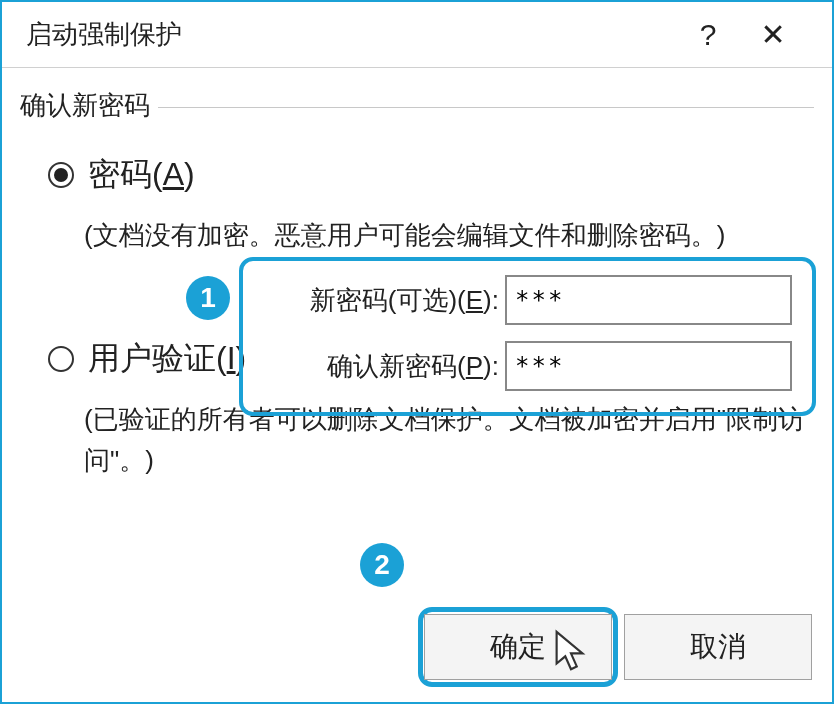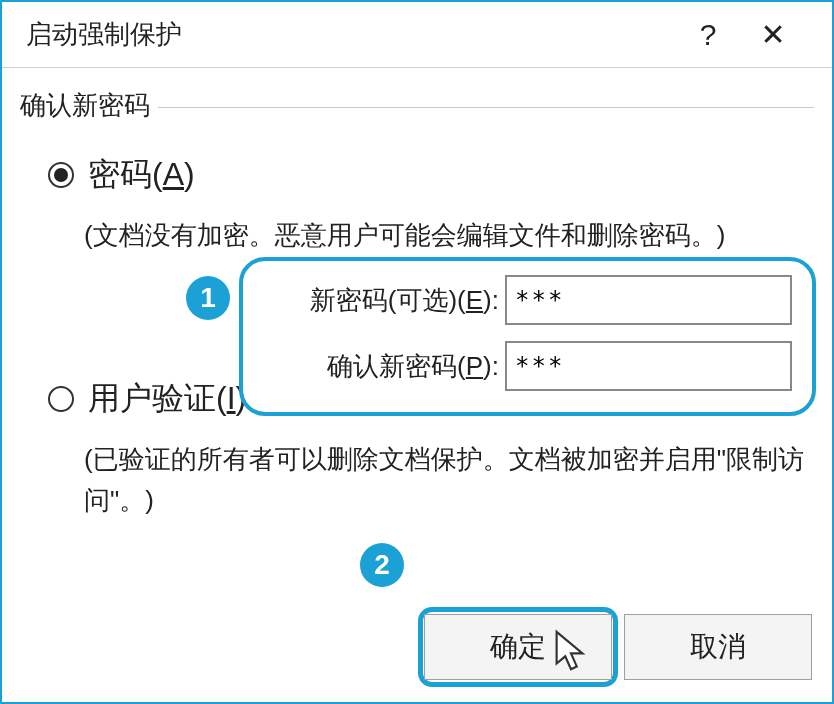--- a/index.html
+++ b/index.html
@@ -112,21 +112,21 @@
     line-height: 1.6;
     max-width: 740px;
   }
   .password-box {
     position: absolute;
     left: 237px;
     top: 189px;
     width: 577px;
     height: 159px;
     border: 4px solid #1ba1d6;
-    border-radius: 26px;
+    border-radius: 14px;
     padding-top: 14px;
   }
   .pw-row {
     display: flex;
     align-items: center;
     margin-bottom: 16px;
   }
   .pw-label {
     font-size: 26px;
     color: #222;
@@ -235,21 +235,21 @@
       </div>
       <div class="pw-row">
         <div class="pw-label">
           <span>确认新密码(</span><span class="underline">P</span><span>):</span>
         </div>
         <input class="pw-input" type="text" value="***" style="">
       </div>
     </div>
 
     
-    <div class="radio-row" style="margin-top:120px;align-items:center;">
+    <div class="radio-row" style="margin-top:80px;align-items:center;">
       <span class="radio"></span>
       <span class="radio-label">
         <span>用户验证(</span><span class="underline">I</span><span>)</span>
       </span>
     </div>
     <div class="desc-text">(已验证的所有者可以删除文档保护。文档被加密并启用"限制访问"。)</div>
 
     
     <div class="callout callout-2">2</div>
 

